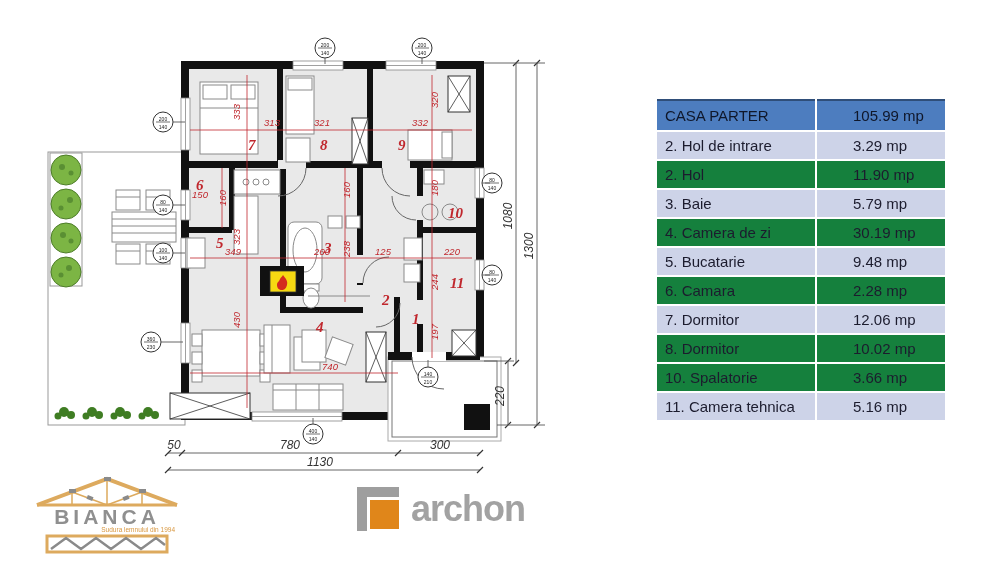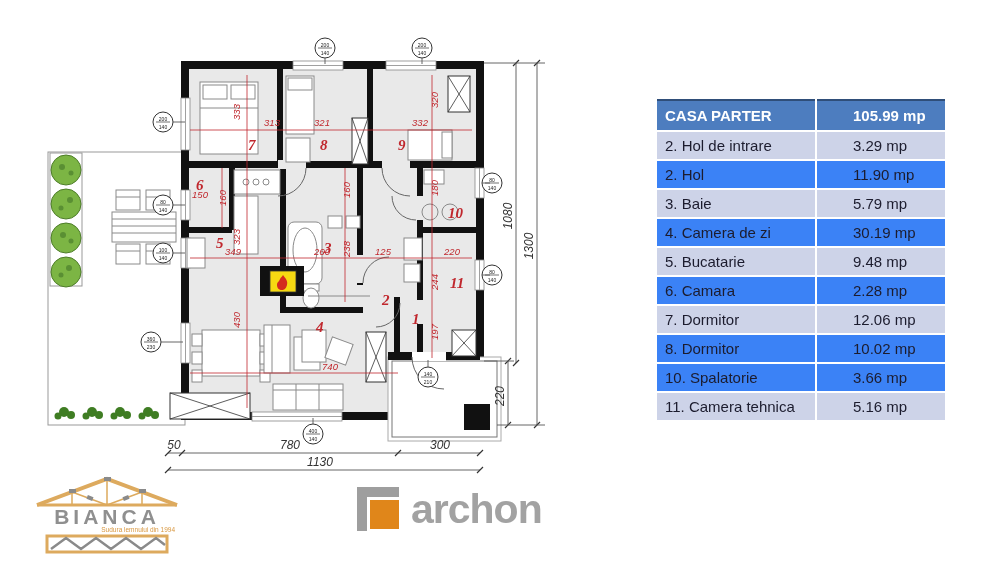--- a/index.html
+++ b/index.html
@@ -24,36 +24,36 @@
   text.rn{fill:#c0272d;font:italic bold 15px "Liberation Serif",serif;}
   text.dim{fill:#c0272d;font:italic 9.5px "Liberation Sans",sans-serif;text-anchor:middle;}
   text.odim{fill:#333333;font:italic 12px "Liberation Sans",sans-serif;text-anchor:middle;}
   text.tag{fill:#222222;font:5px "Liberation Sans",sans-serif;text-anchor:middle;}
   .tree{fill:#7cb544;stroke:#4e7d2a;stroke-width:1;}
   .treedot{fill:#5a8f33;}
   .plant{fill:#3f7d23;}
   
   #areas{position:absolute;left:655px;top:97px;width:292px;border-collapse:separate;border-spacing:2px 2px;}
   #areas th{
-    background:#4d7dbf;color:#ffffff;font-weight:bold;font-size:15px;text-align:left;
+    background:#4d7dbf;color:#0f172a;font-weight:normal;font-size:15px;text-align:left;
     padding:6px 8px;border-top:2px solid #2f4e79;
   }
   #areas td{font-size:15px;color:#1c1c2e;padding:5px 8px;}
   #areas tr.odd td{background:#cdd3e8;}
-  #areas tr.even td{background:#3b82f6;}
+  #areas tr.even td{background:#15803d;}
   #areas .c2, #areas th.h2{width:84px;padding-left:36px;}
   
   #bianca{position:absolute;left:25px;top:474px;}
   #bianca text.bname{fill:#8f8f8f;font:bold 21px "Liberation Sans",sans-serif;letter-spacing:4px;text-anchor:middle;}
   #bianca text.btag{fill:#d8973f;font:6.5px "Liberation Sans",sans-serif;text-anchor:end;}
   .wood{stroke:#ddaa5e;fill:none;}
   .plate{fill:#8a8a8a;}
   #archon{position:absolute;left:357px;top:487px;display:flex;align-items:flex-start;}
   #archon .mark{width:44px;height:46px;margin-right:10px;}
-  #archon .word{color:#a2a2a2;font-weight:bold;font-size:41px;line-height:44px;letter-spacing:-1px;font-family:"Liberation Sans",sans-serif;}
+  #archon .word{color:#a2a2a2;font-weight:bold;font-size:36px;line-height:44px;letter-spacing:-1px;font-family:"Liberation Sans",sans-serif;}
 </style>
 </head>
 <body>
 
 <svg id="plan" width="650" height="480" viewBox="0 0 650 480">
 
   <g>
     <rect x="48" y="152" width="137" height="273" fill="#ffffff" stroke="#999999"></rect>
     <rect x="50" y="153" width="32" height="133" fill="#ffffff" stroke="#999999"></rect>
     <g>

